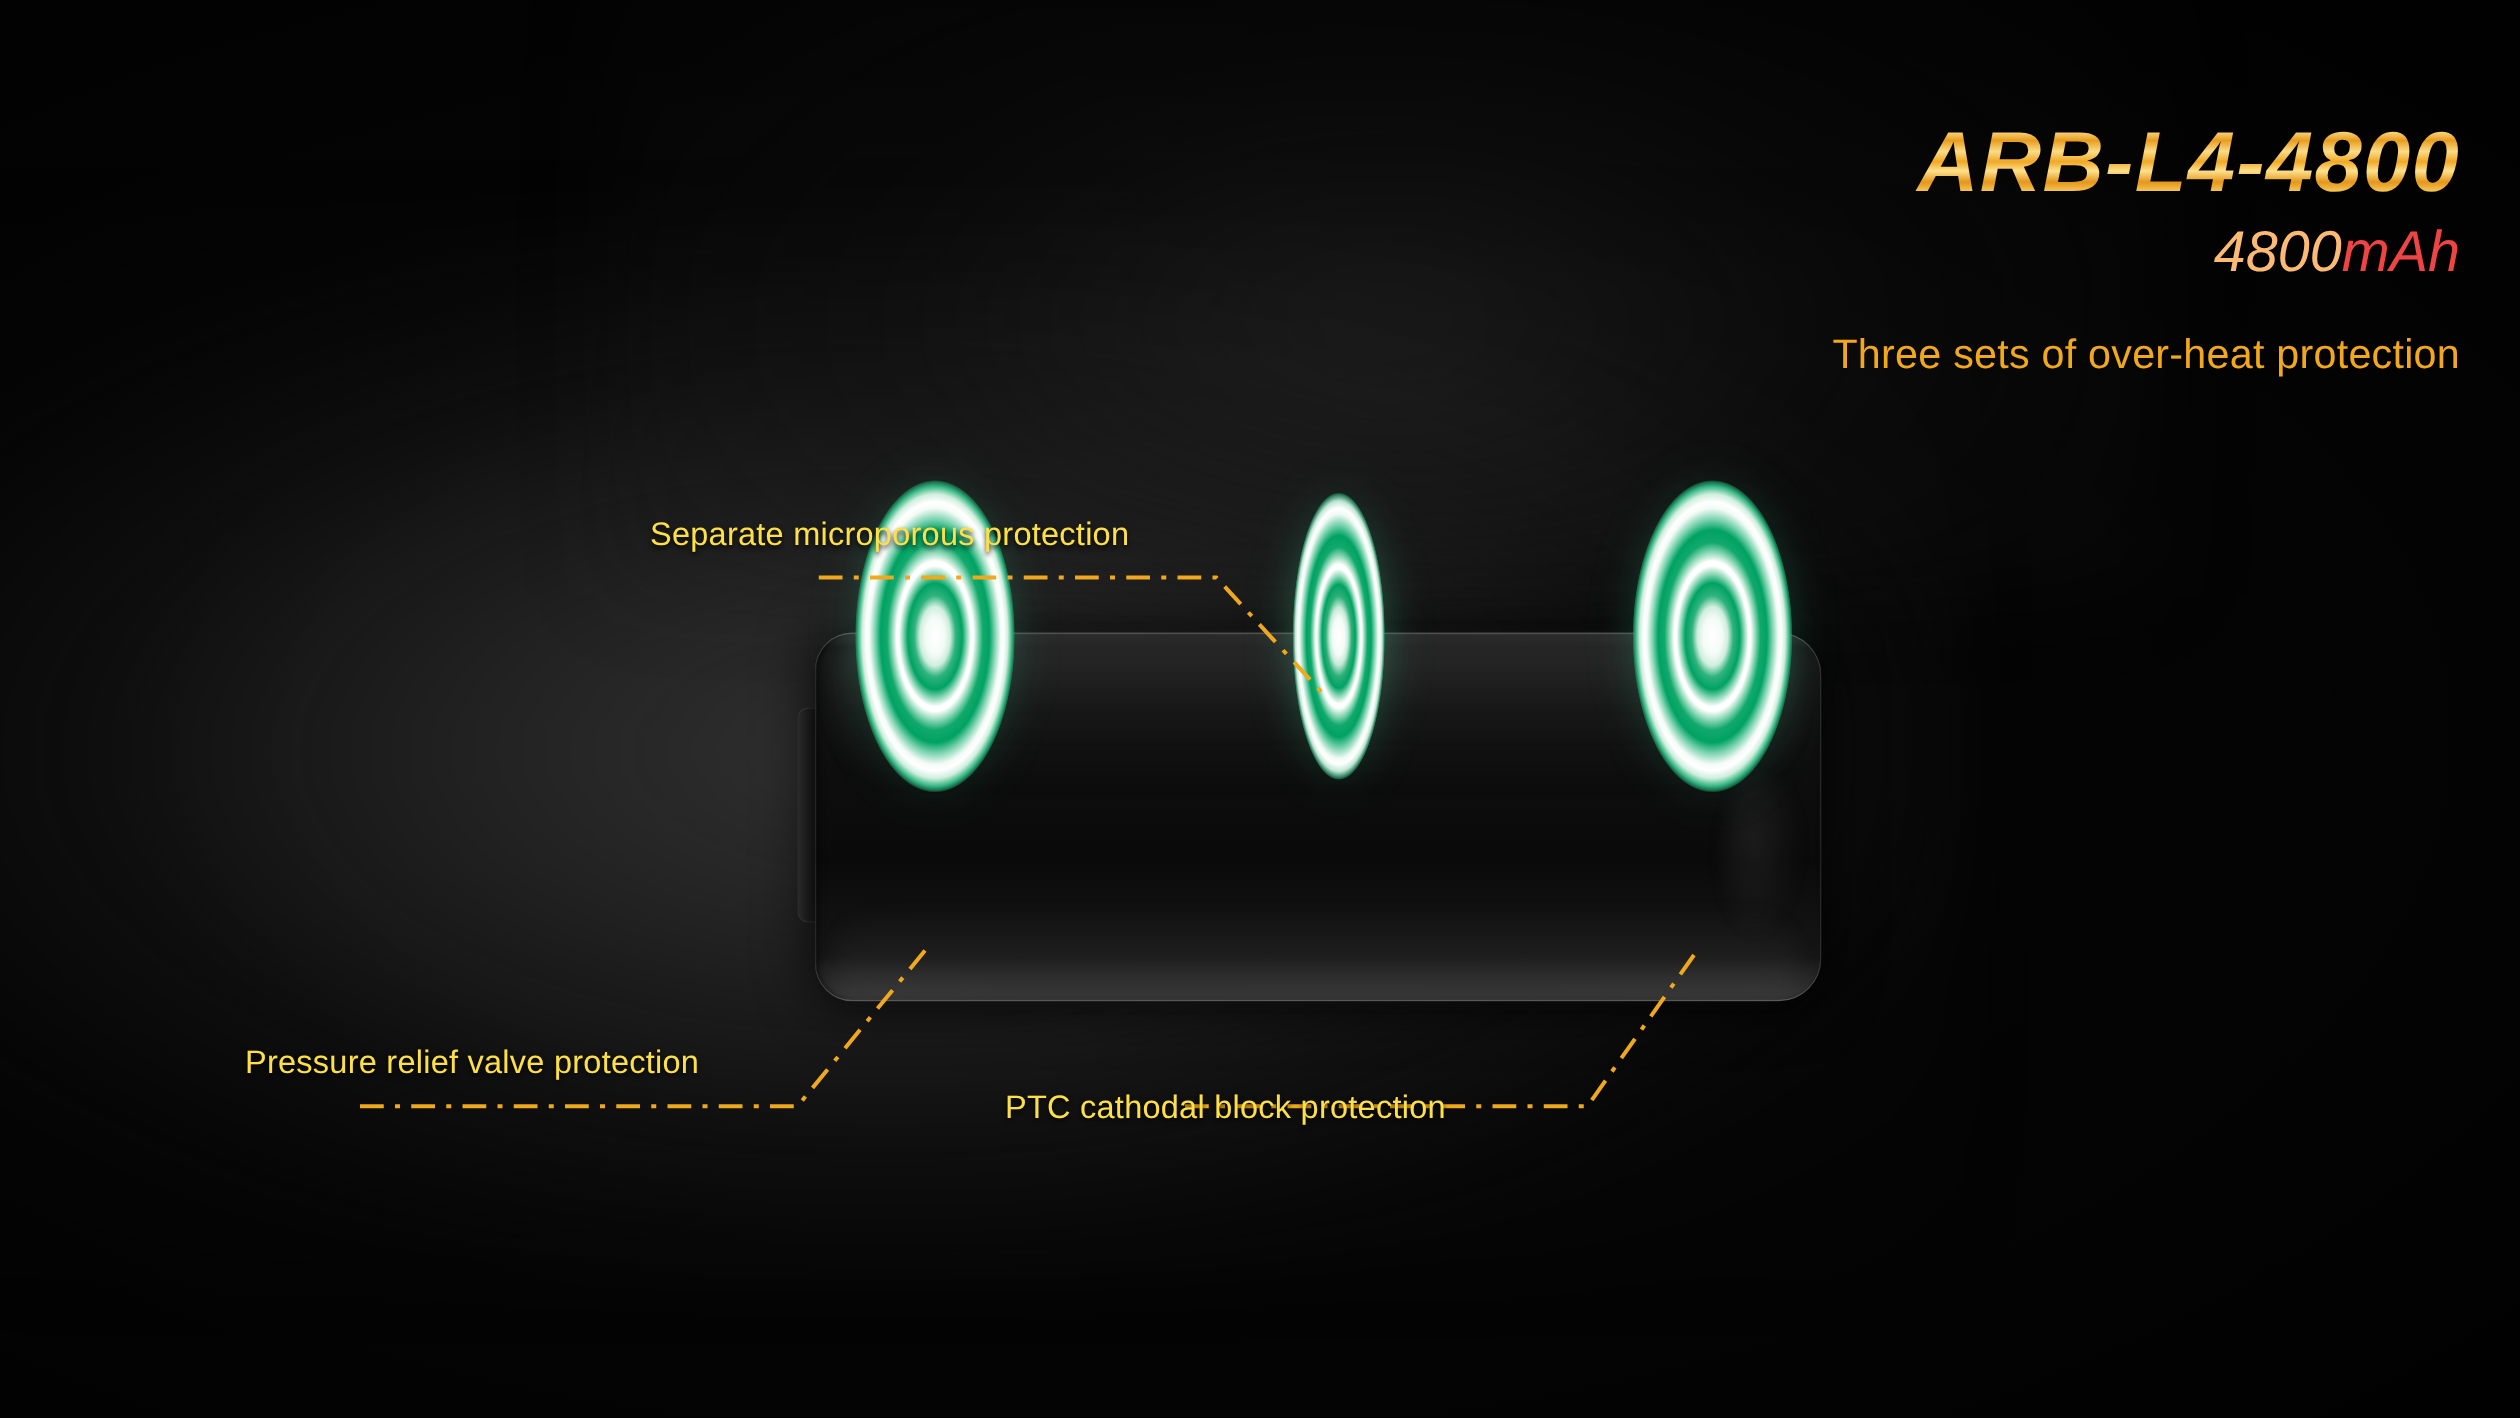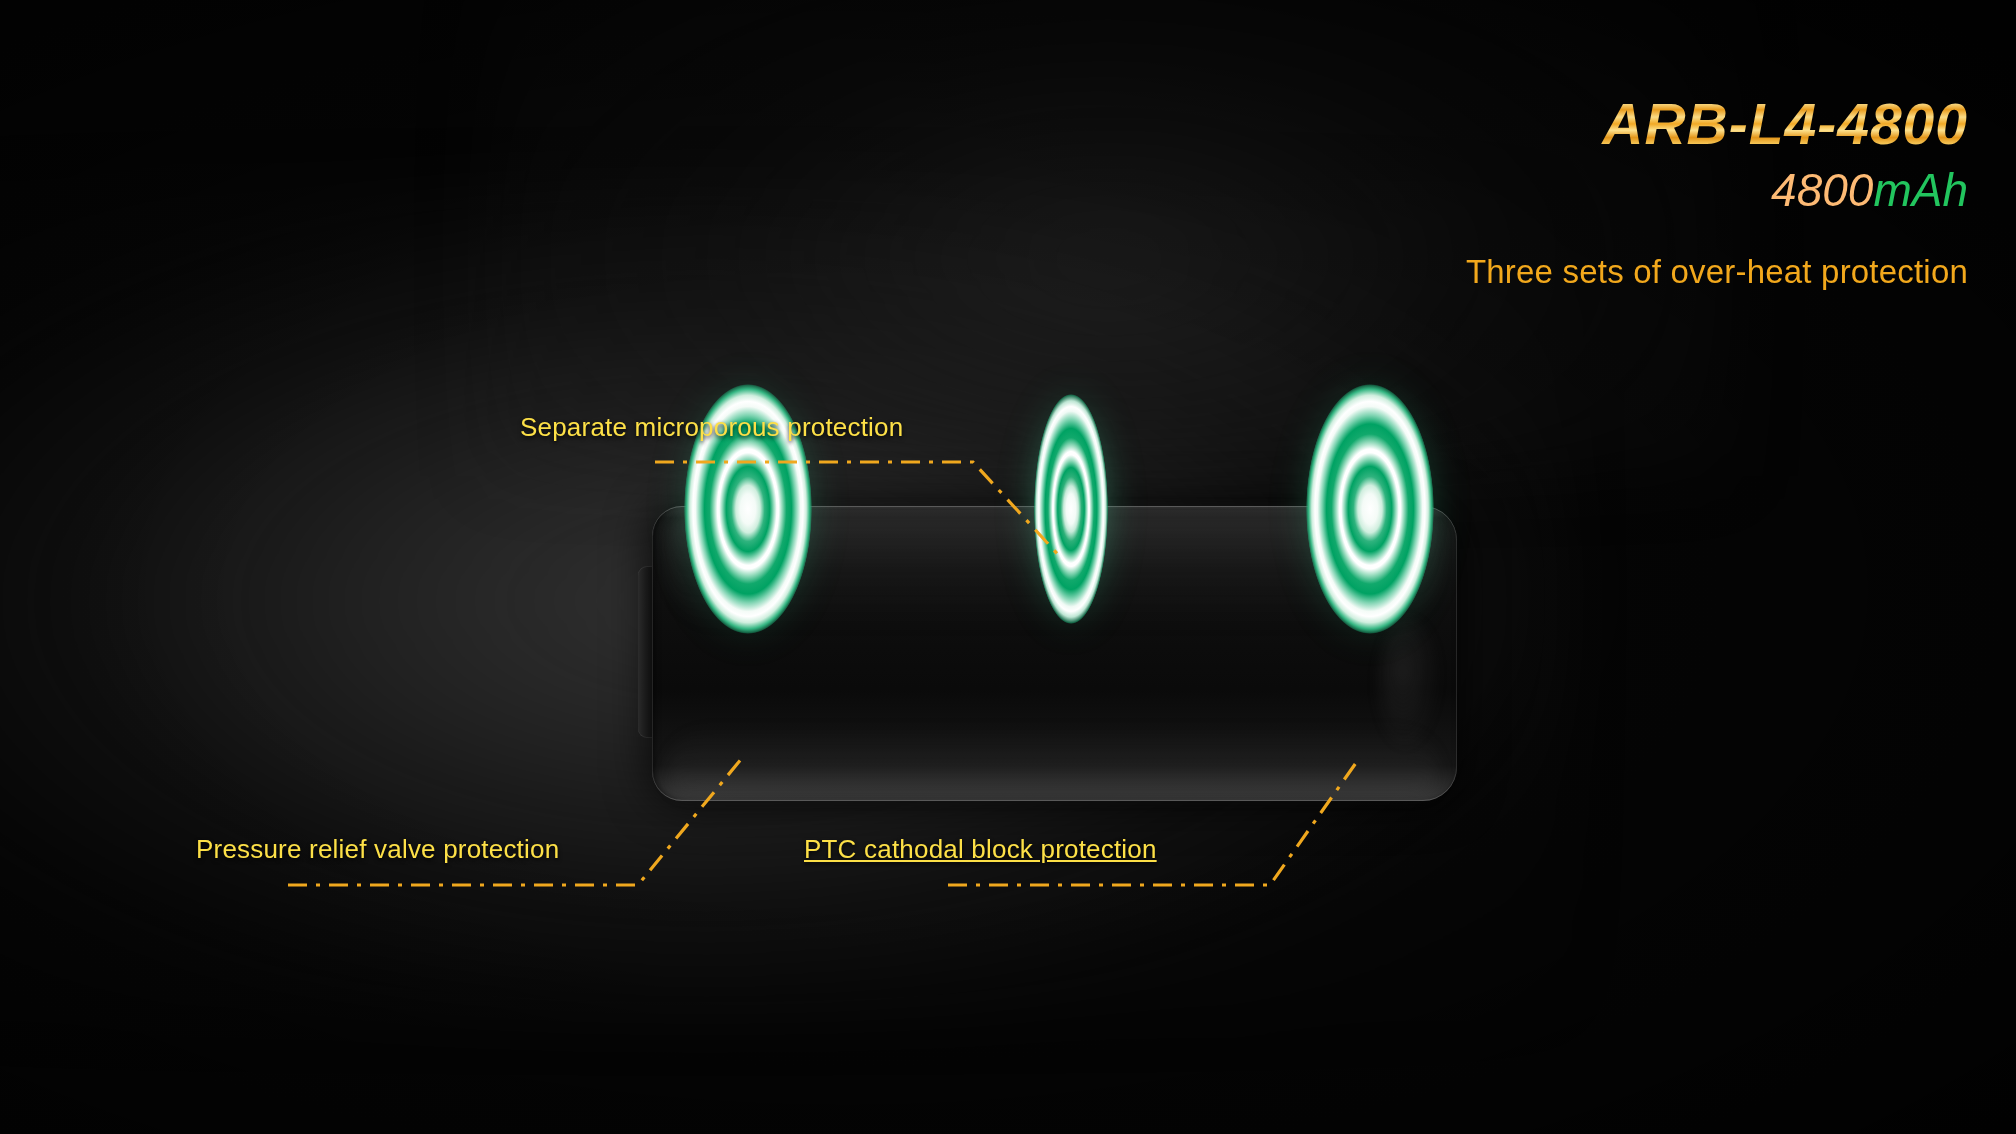--- a/index.html
+++ b/index.html
@@ -60,21 +60,21 @@
 
   
   .headline-block {
     position: absolute;
     right: 48px;
     top: 96px;
     text-align: right;
     line-height: 1;
   }
   .model-name {
-    font-size: 57px;
+    font-size: 68px;
     font-weight: bold;
     font-style: italic;
     letter-spacing: 1px;
     margin: 0;
     background-image: linear-gradient(
         to bottom,
         #f6c64a 0%,
         #fde79a 11%,
         #e89c1e 24%,
         #fbdc86 37%,
@@ -91,21 +91,21 @@
     white-space: nowrap;
   }
   .capacity-line {
     margin: 14px 0 0 0;
     font-size: 46px;
     font-style: italic;
     font-weight: normal;
     white-space: nowrap;
   }
   .capacity-value { color: #fdba74; }
-  .capacity-unit  { color: #22c55e; }
+  .capacity-unit  { color: #ef4444; }
 
   .tagline {
     margin: 42px 0 0 0;
     font-size: 33px;
     color: #f2a81c;
     letter-spacing: 0.2px;
     white-space: nowrap;
   }
 
   
@@ -307,21 +307,21 @@
   .callout {
     position: absolute;
     color: #fde047;
     font-size: 26px;
     letter-spacing: 0.2px;
     white-space: nowrap;
     text-shadow: 0 2px 4px rgba(0,0,0,0.85);
   }
   .callout-top    { left: 520px; top: 412px; }
   .callout-bottom-left { left: 168px; top: 834px; margin-left: 28px; }
-  .callout-bottom-mid  { left: 804px; top: 834px; text-decoration: underline; }
+  .callout-bottom-mid  { left: 804px; top: 870px; }
 
   
   .leaders {
     position: absolute;
     left: 0; top: 0;
     width: 2016px;
     height: 1134px;
     pointer-events: none;
   }
 </style>

